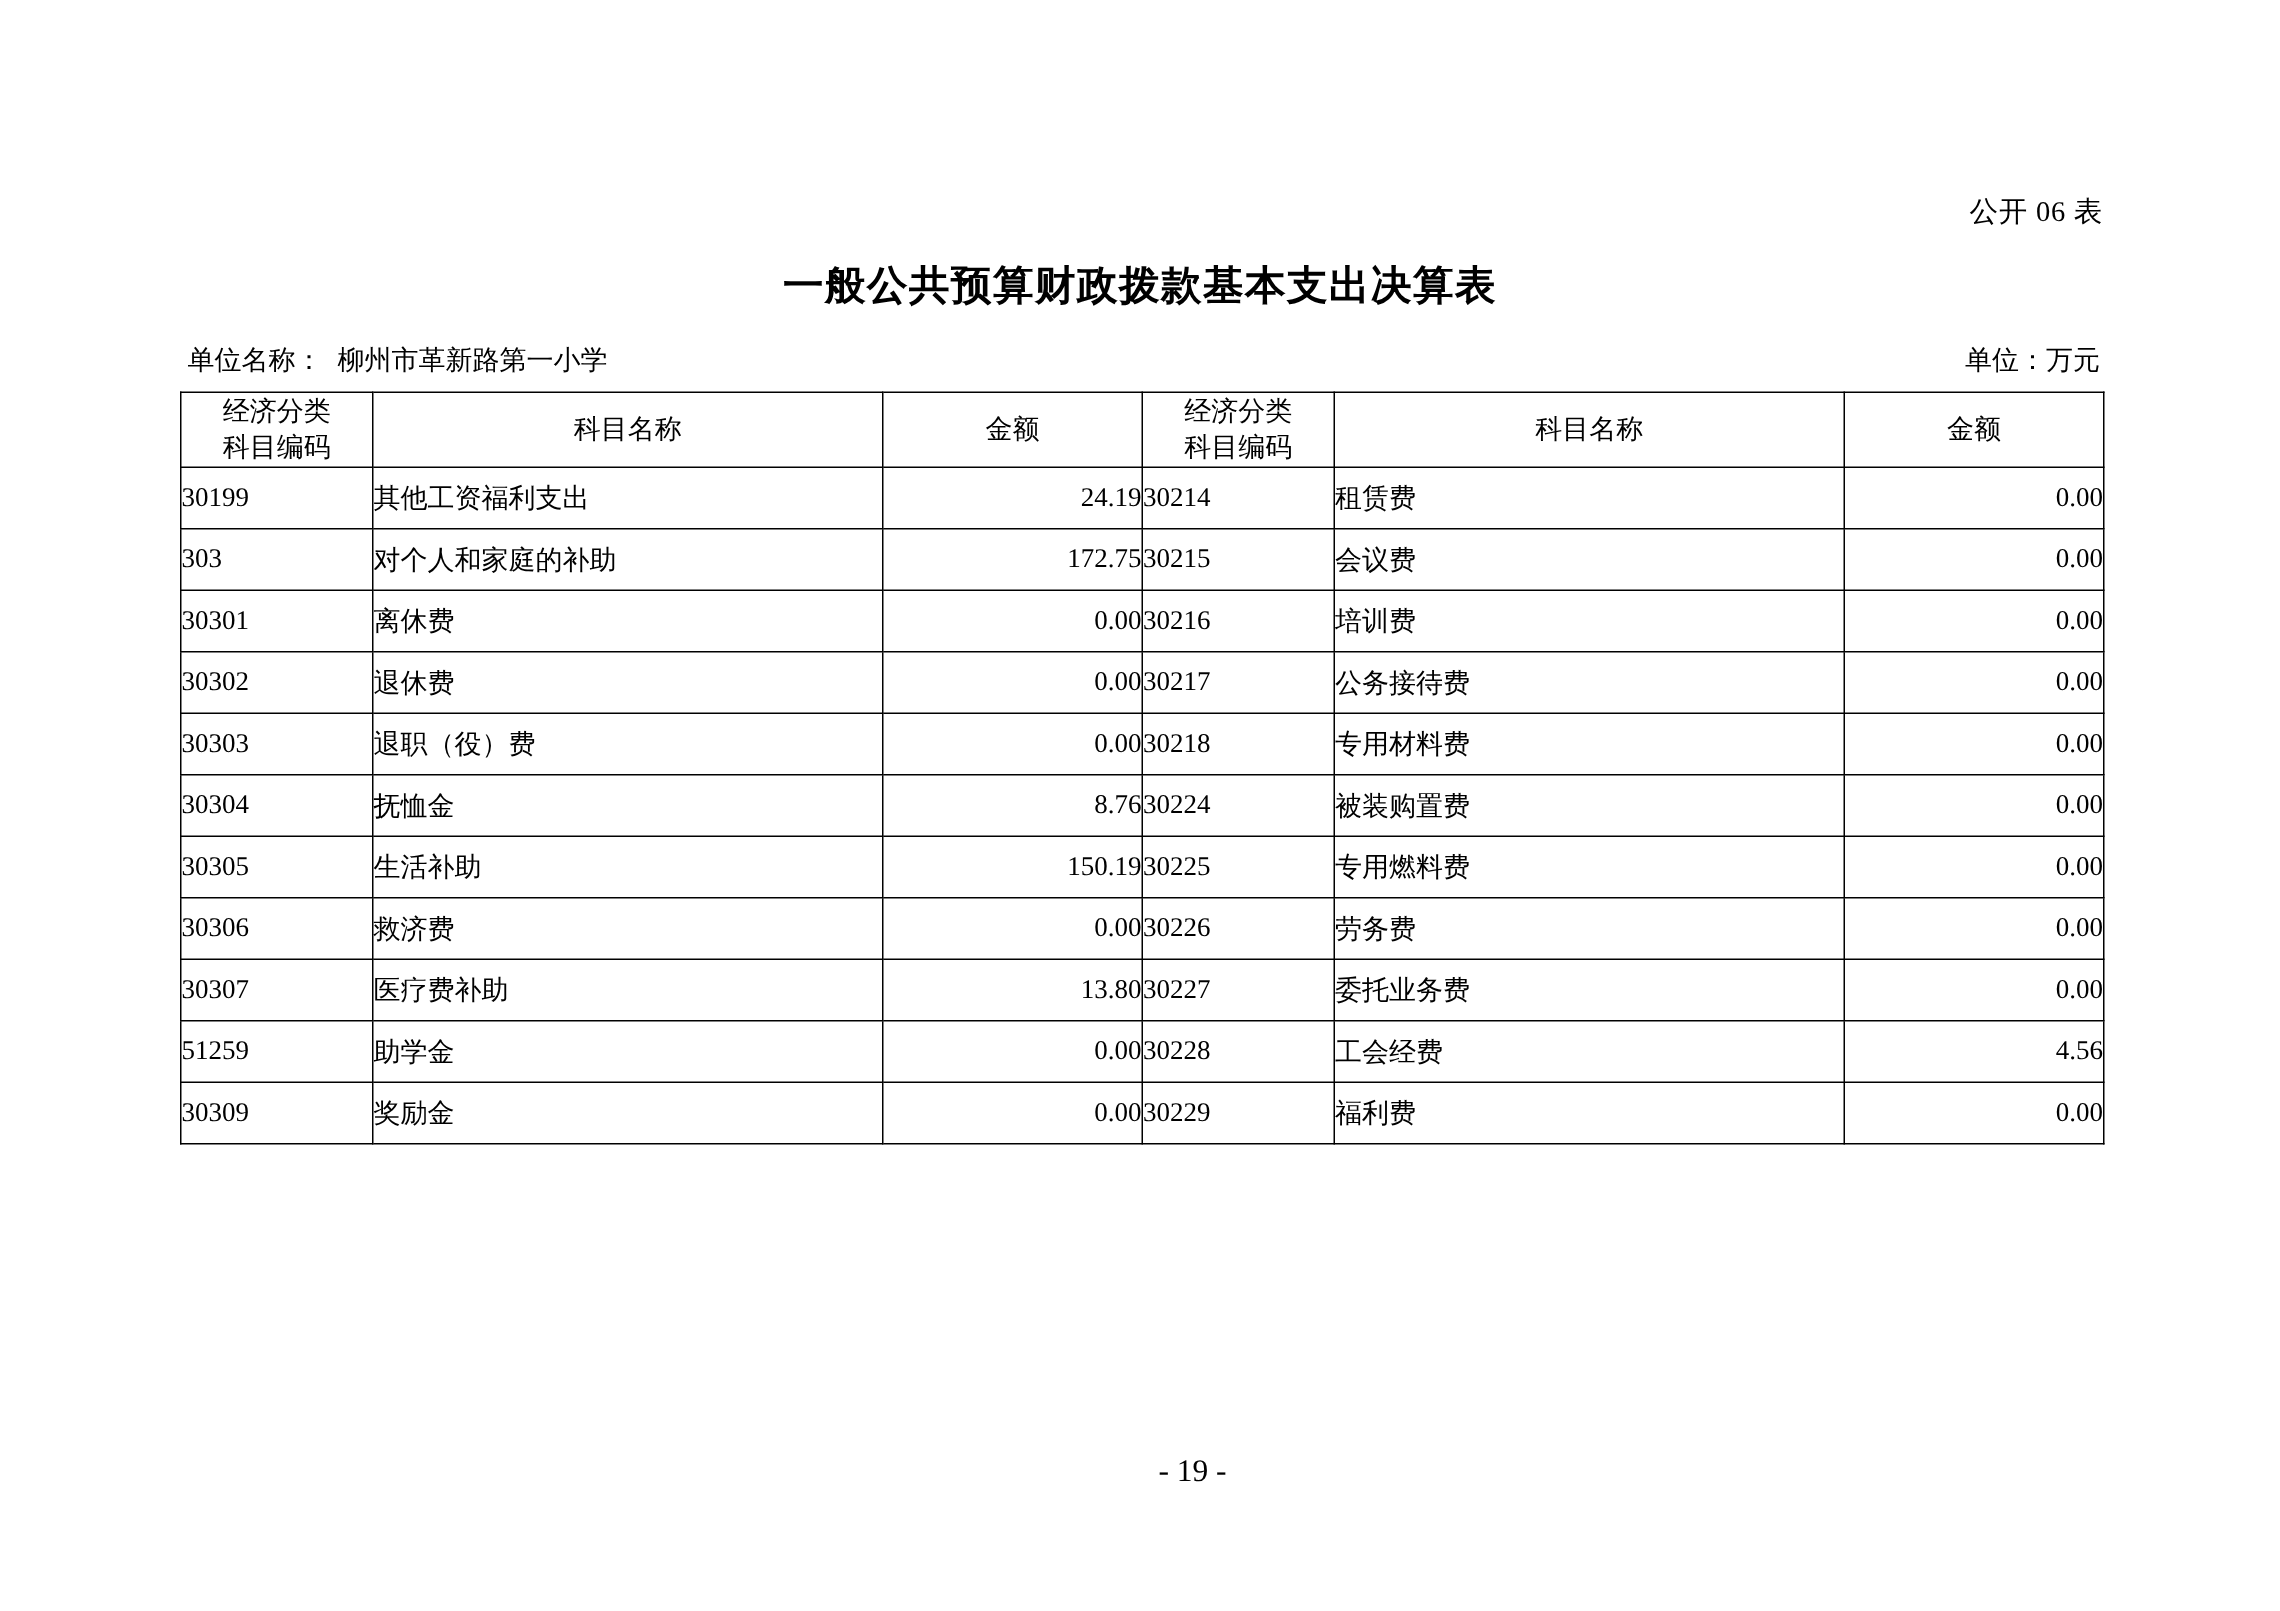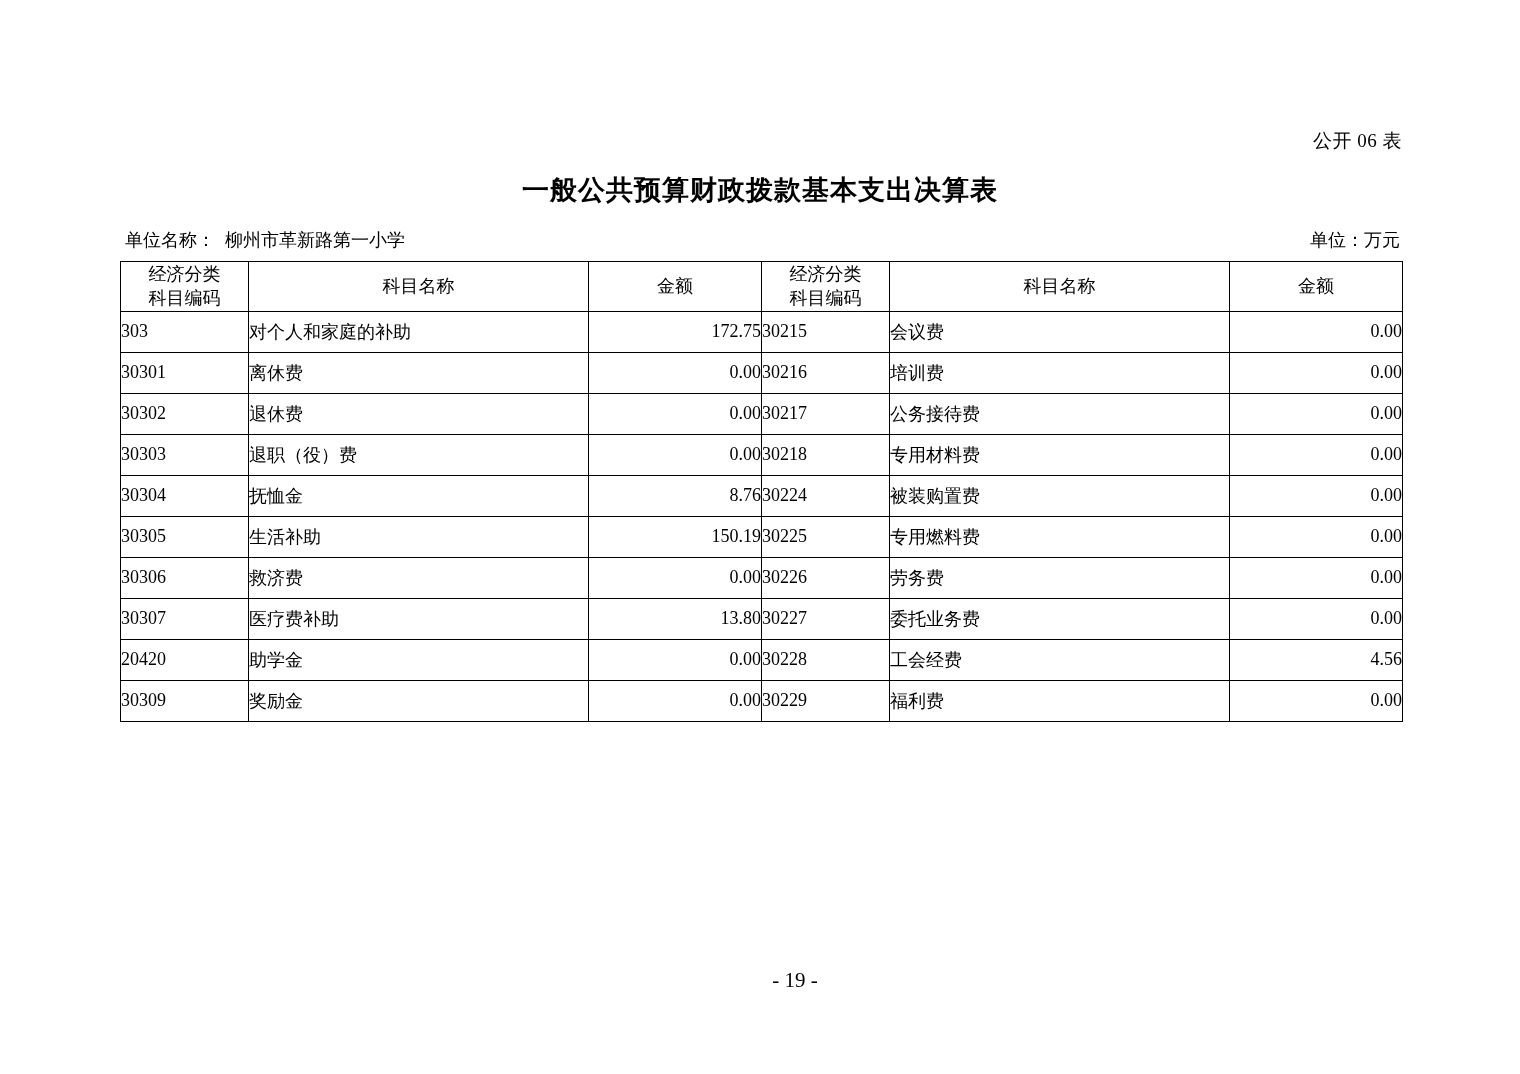--- a/index.html
+++ b/index.html
@@ -155,20 +155,28 @@
         <td class="col-head">
           <span class="l1">经济分类</span>
           <span class="l2">科目编码</span>
         </td>
         <td class="col-head">科目名称</td>
         <td class="col-head">金额</td>
       </tr>
     </thead>
     <tbody>
       <tr>
+        <td class="code">30199</td>
+        <td class="name">其他工资福利支出</td>
+        <td class="amount">24.19</td>
+        <td class="code">30214</td>
+        <td class="name">租赁费</td>
+        <td class="amount">0.00</td>
+      </tr>
+      <tr>
         <td class="code">303</td>
         <td class="name">对个人和家庭的补助</td>
         <td class="amount">172.75</td>
         <td class="code">30215</td>
         <td class="name">会议费</td>
         <td class="amount">0.00</td>
       </tr>
       <tr>
         <td class="code">30301</td>
         <td class="name">离休费</td>
@@ -219,21 +227,21 @@
       </tr>
       <tr>
         <td class="code">30307</td>
         <td class="name">医疗费补助</td>
         <td class="amount">13.80</td>
         <td class="code">30227</td>
         <td class="name">委托业务费</td>
         <td class="amount">0.00</td>
       </tr>
       <tr>
-        <td class="code">20420</td>
+        <td class="code">51259</td>
         <td class="name">助学金</td>
         <td class="amount">0.00</td>
         <td class="code">30228</td>
         <td class="name">工会经费</td>
         <td class="amount">4.56</td>
       </tr>
       <tr>
         <td class="code">30309</td>
         <td class="name">奖励金</td>
         <td class="amount">0.00</td>

